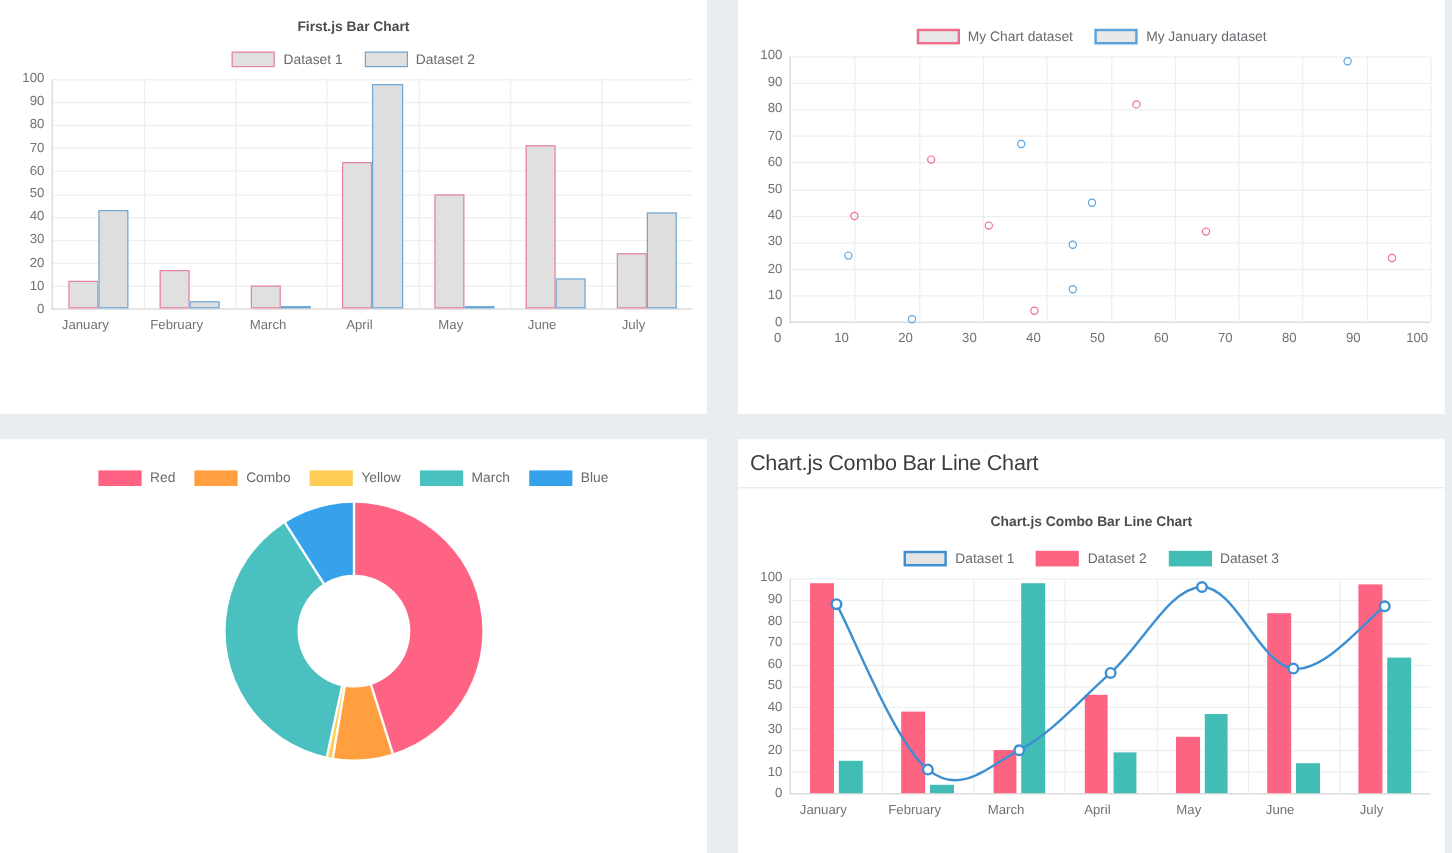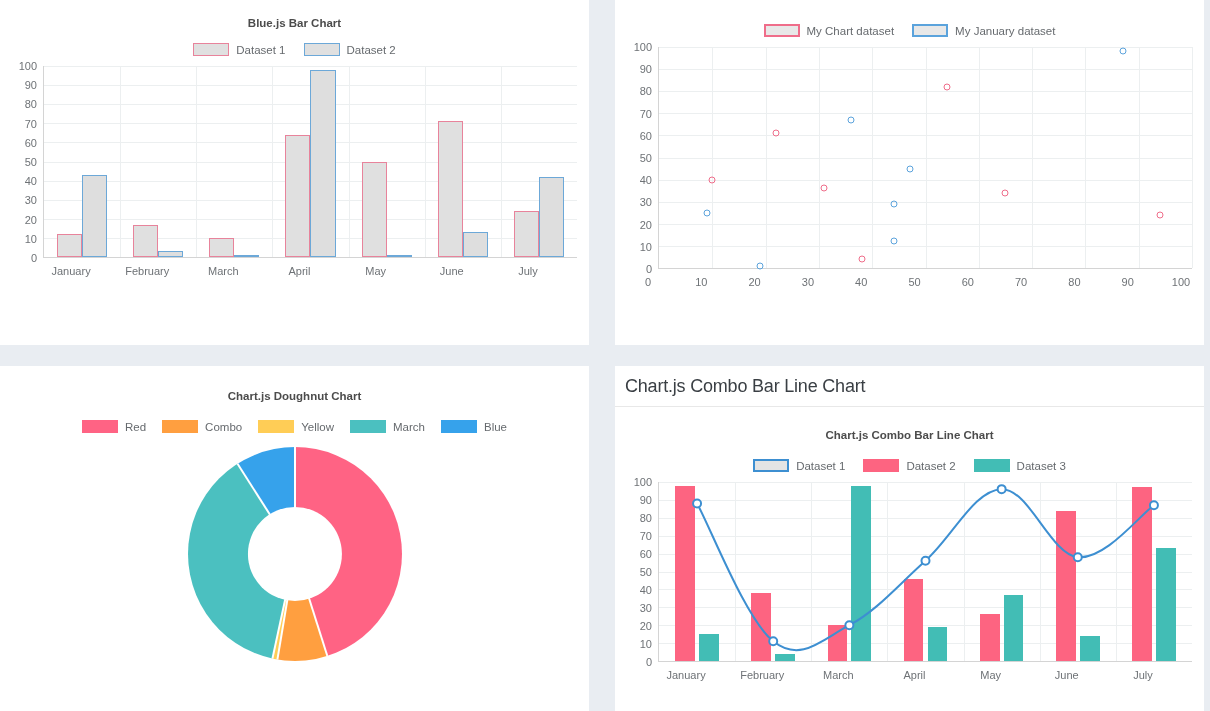--- a/index.html
+++ b/index.html
@@ -157,21 +157,21 @@
   .cbar.c3 { background: #42bdb5; }
   .comboline { position: absolute; left: 0; top: 0; overflow: visible; }
 </style>
 </head>
 <body>
 
 <div class="grid">
 
   <section class="panel">
     <div class="panel-body">
-      <div class="chart-title">Blue.js Bar Chart</div>
+      <div class="chart-title">First.js Bar Chart</div>
       <div class="legend" id="bar-legend">
           <div class="legend-item">
             <span class="legend-swatch" style="background: rgb(224, 224, 224); border: 1.5px solid rgb(232, 131, 155);"></span>
             <span class="legend-label">Dataset 1</span>
           </div>
           <div class="legend-item">
             <span class="legend-swatch" style="background: rgb(224, 224, 224); border: 1.5px solid rgb(108, 168, 216);"></span>
             <span class="legend-label">Dataset 2</span>
           </div>
         </div>
@@ -322,21 +322,20 @@
           <div class="xtick" style="left: 373.1px;">70</div>
           <div class="xtick" style="left: 426.4px;">80</div>
           <div class="xtick" style="left: 479.7px;">90</div>
           <div class="xtick" style="left: 533px;">100</div>
         </div>
     </div>
   </section>
 
   <section class="panel">
     <div class="panel-body">
-      <div class="chart-title" style="margin-top:16px;">Chart.js Doughnut Chart</div>
       <div class="legend" id="doughnut-legend" style="gap:16px;margin-top:18px;">
           <div class="legend-item">
             <span class="legend-swatch" style="background: rgb(255, 99, 132);"></span>
             <span class="legend-label">Red</span>
           </div>
           <div class="legend-item">
             <span class="legend-swatch" style="background: rgb(255, 159, 64);"></span>
             <span class="legend-label">Combo</span>
           </div>
           <div class="legend-item">

